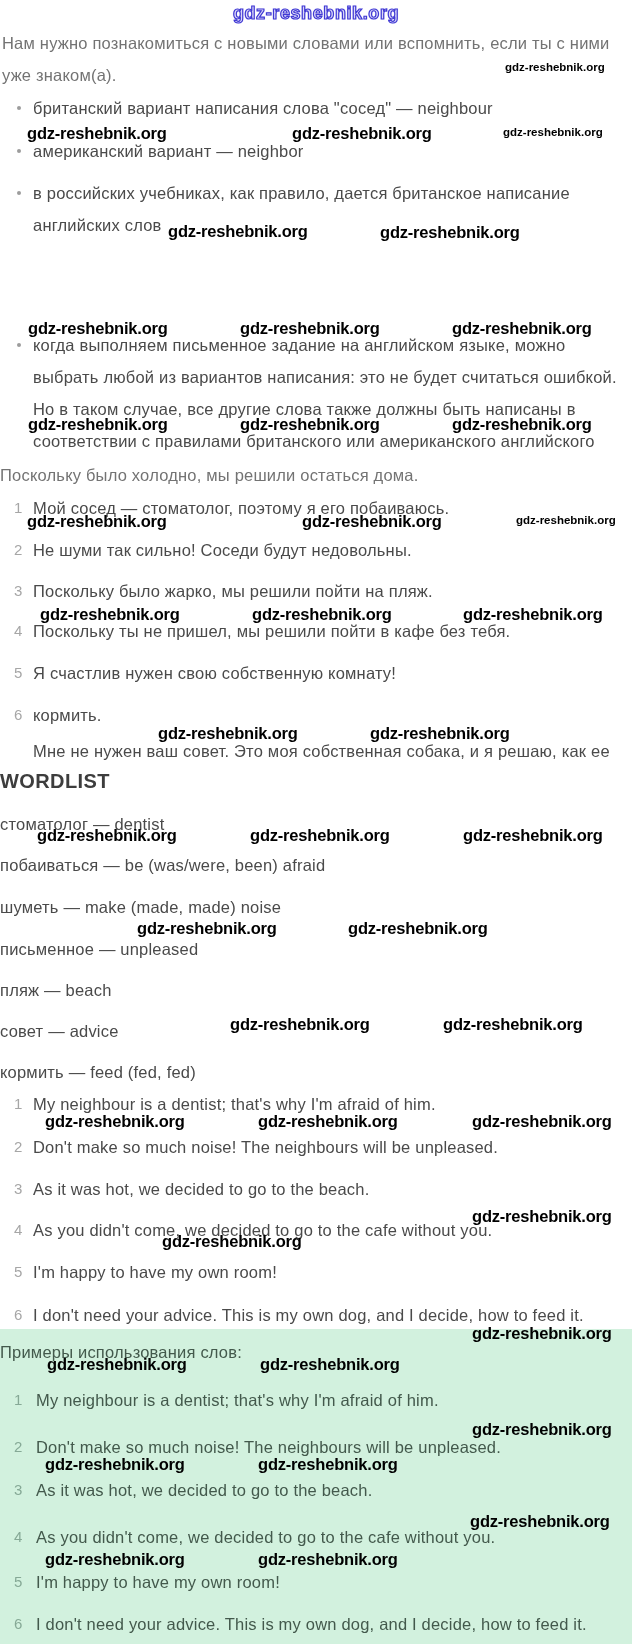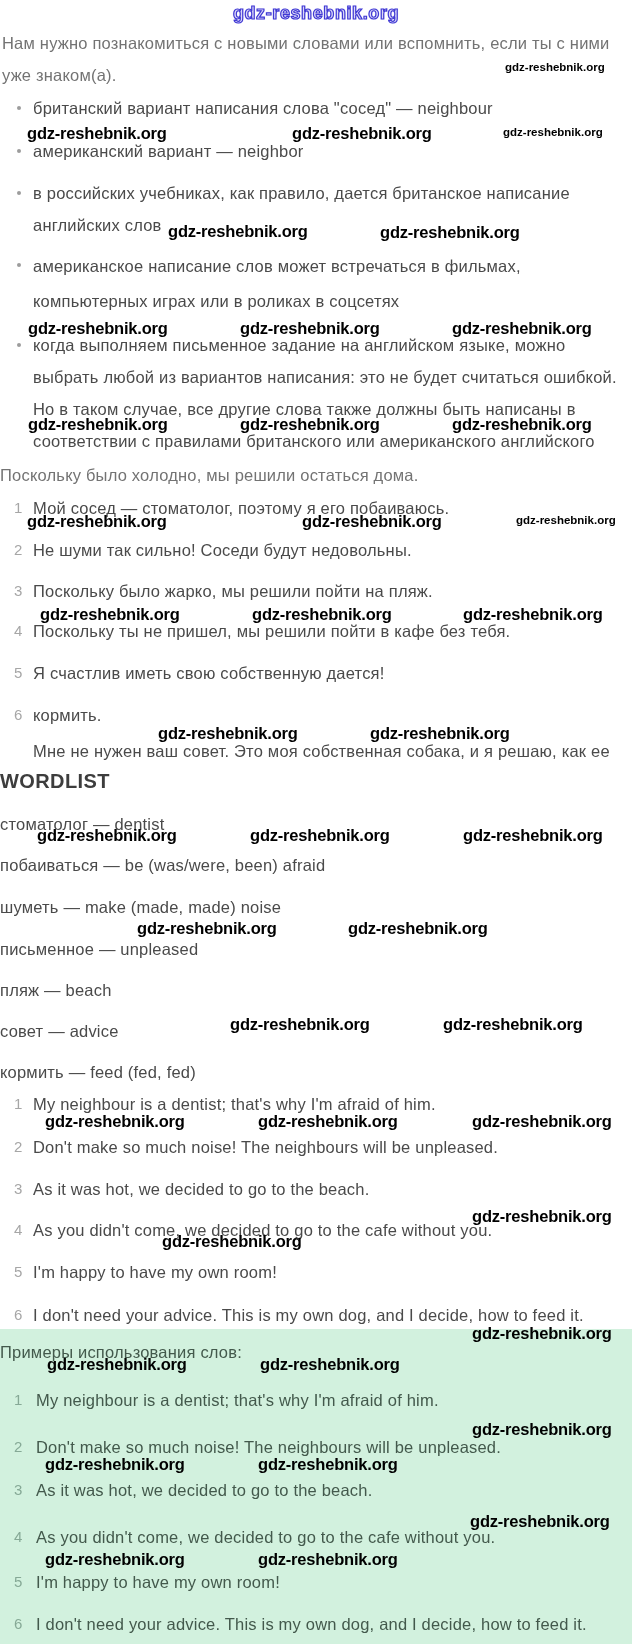--- a/index.html
+++ b/index.html
@@ -47,25 +47,20 @@
   </div>
   <div class="abs note" style="top:135px">
     <span class="dot"></span>
     <div class="line">американский вариант — neighbor</div>
   </div>
   <div class="abs note" style="top:177px">
     <span class="dot"></span>
     <div class="line">в российских учебниках, как правило, дается британское написание</div>
     <div class="line">английских слов</div>
   </div>
-  <div class="abs note lh35" style="top:249px">
-    <span class="dot"></span>
-    <div class="line">американское написание слов может встречаться в фильмах,</div>
-    <div class="line">компьютерных играх или в роликах в соцсетях</div>
-  </div>
   <div class="abs note" style="top:329px">
     <span class="dot"></span>
     <div class="line">когда выполняем письменное задание на английском языке, можно</div>
     <div class="line">выбрать любой из вариантов написания: это не будет считаться ошибкой.</div>
     <div class="line">Но в таком случае, все другие слова также должны быть написаны в</div>
     <div class="line">соответствии с правилами британского или американского английского</div>
   </div>
 
   <div class="abs para" style="top:459px">
     <div class="line">Поскольку было холодно, мы решили остаться дома.</div>
@@ -82,21 +77,21 @@
   <div class="abs num-item lh36" style="top:573px">
     <span class="num">3</span>
     <div class="line">Поскольку было жарко, мы решили пойти на пляж.</div>
   </div>
   <div class="abs num-item lh36" style="top:613px">
     <span class="num">4</span>
     <div class="line">Поскольку ты не пришел, мы решили пойти в кафе без тебя.</div>
   </div>
   <div class="abs num-item lh36" style="top:655px">
     <span class="num">5</span>
-    <div class="line">Я счастлив иметь свою собственную дается!</div>
+    <div class="line">Я счастлив нужен свою собственную комнату!</div>
   </div>
   <div class="abs num-item lh36" style="top:697px">
     <span class="num">6</span>
     <div class="line">кормить.</div>
     <div class="line">Мне не нужен ваш совет. Это моя собственная собака, и я решаю, как ее</div>
   </div>
 
   <div class="abs wordhead" style="top:765px">
     <div class="line">WORDLIST</div>
   </div>

